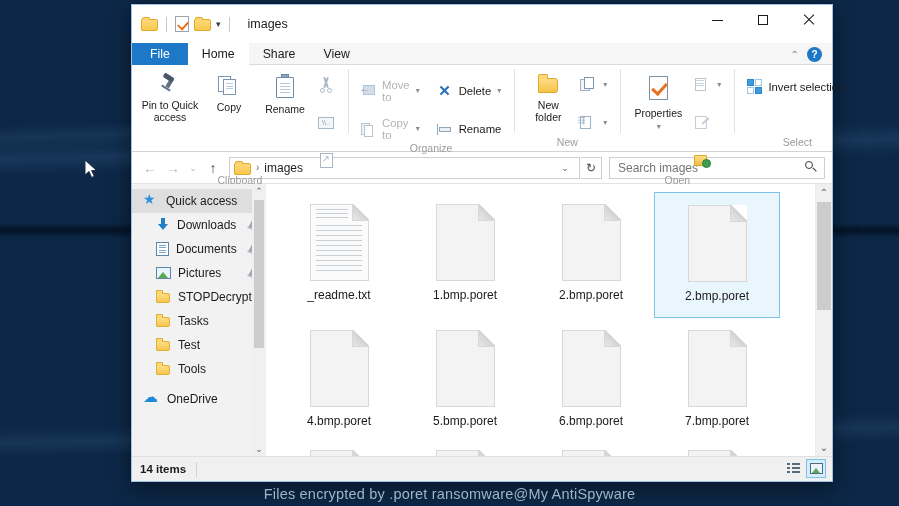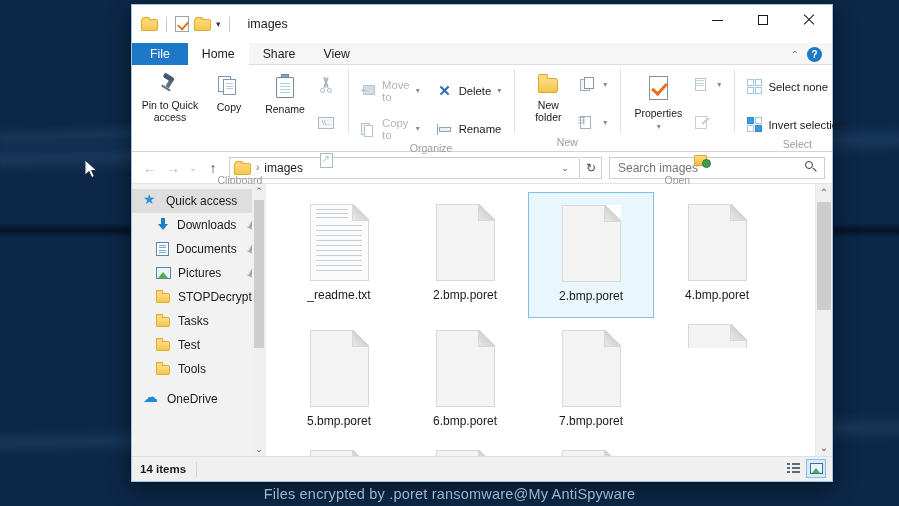--- a/index.html
+++ b/index.html
@@ -412,31 +412,20 @@
         </div>
       </div>
       <div class="rglabel">Open</div>
     </div>
 
     <div class="rgroup" style="min-width:118px;">
       <div class="rgbody" style="padding-top:4px;">
         <div class="smallcol">
           <div class="smallbtn">
             <span class="icobox">
-                <span class="i-selnone">
-                  <span></span>
-                  <span></span>
-                  <span></span>
-                  <span></span>
-                </span>
-              </span>
-            <span>Select none</span>
-          </div>
-          <div class="smallbtn">
-            <span class="icobox">
                 <span class="i-invert">
                   <span></span>
                   <span></span>
                   <span></span>
                   <span></span>
                 </span>
               </span>
             <span>Invert selection</span>
           </div>
         </div>
@@ -524,20 +513,28 @@
           <div class="thumbwrap">
             <div class="pageicon txt">
               <div class="lines short"></div>
               <div class="lines" style="top:20px;"></div>
               <div class="fold"></div>
             </div>
           </div>
           <div class="fname">_readme.txt</div>
         </div>
 
+        <div class="fitem">
+          <div class="thumbwrap">
+            <div class="pageicon">
+                <div class="fold"></div>
+              </div>
+          </div>
+          <div class="fname">1.bmp.poret</div>
+        </div>
 
         <div class="fitem">
           <div class="thumbwrap">
             <div class="pageicon">
                 <div class="fold"></div>
               </div>
           </div>
           <div class="fname">2.bmp.poret</div>
         </div>
 

